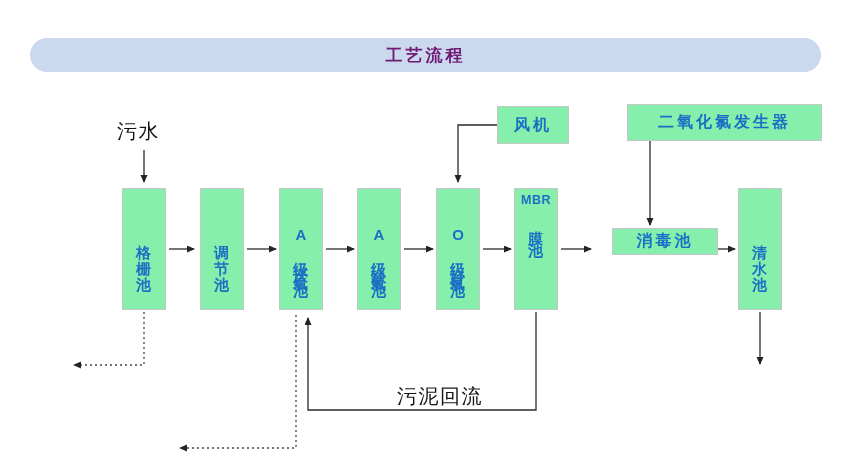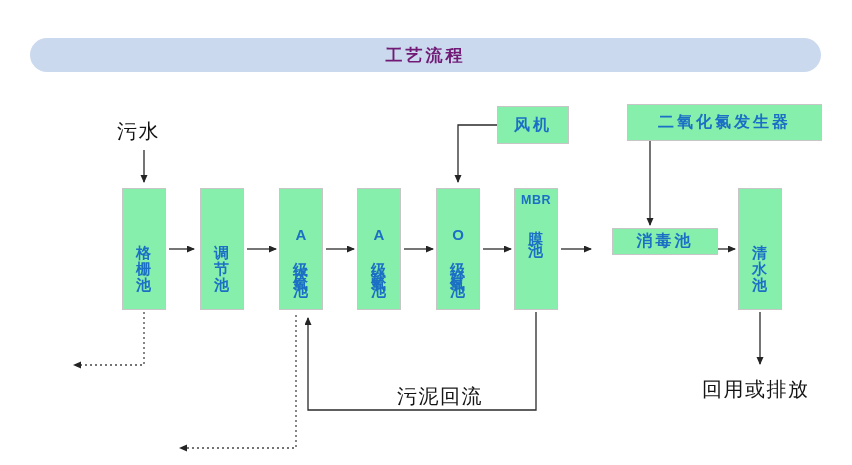--- a/index.html
+++ b/index.html
@@ -130,15 +130,14 @@
   <div class="box" style="left:627px; top:104px; width:195px; height:37px;">
     <span class="hboxtext">二氧化氯发生器</span>
   </div>
 
   <div class="lbl" style="left:117px; top:118px;">污水</div>
 
 
   <div class="lbl" style="left:397px; top:383px;">污泥回流</div>
 
 
-  <div class="lbl" style="left:702px; top:376px;">回用或排放</div>
 
 </div>
 
 </body></html>

